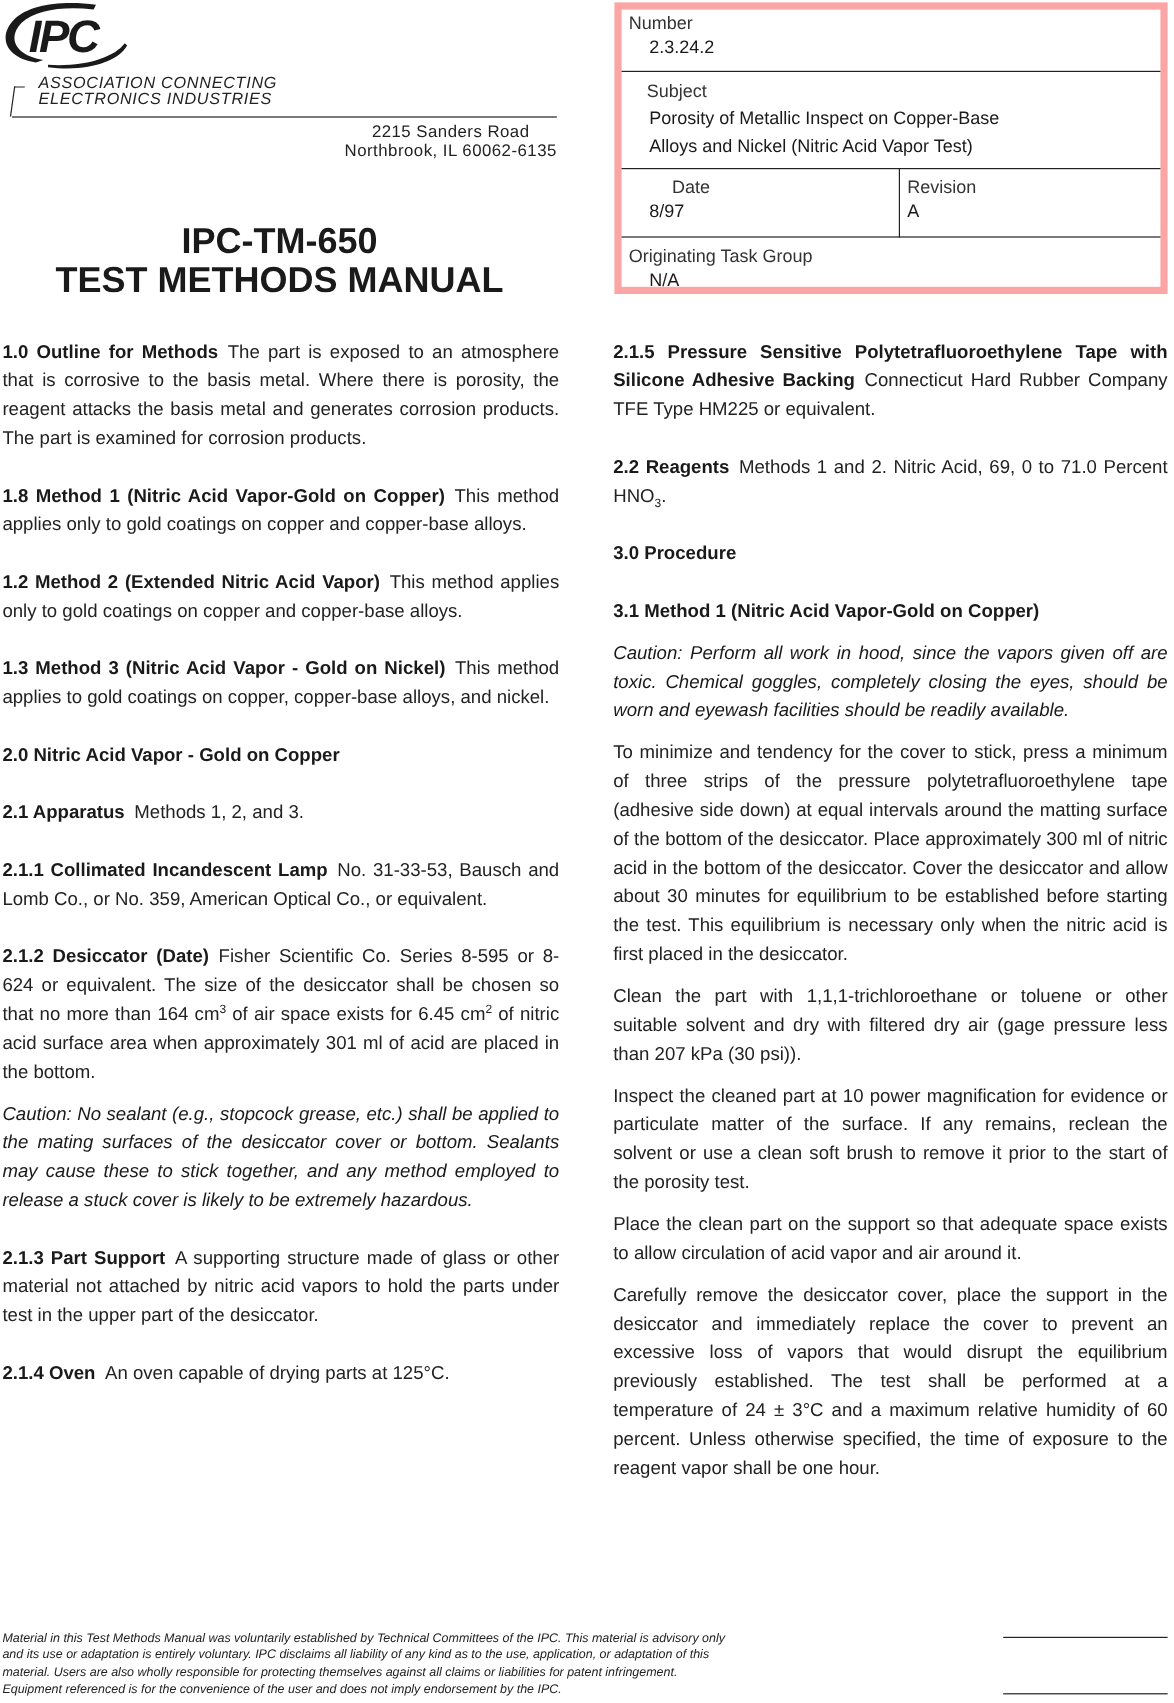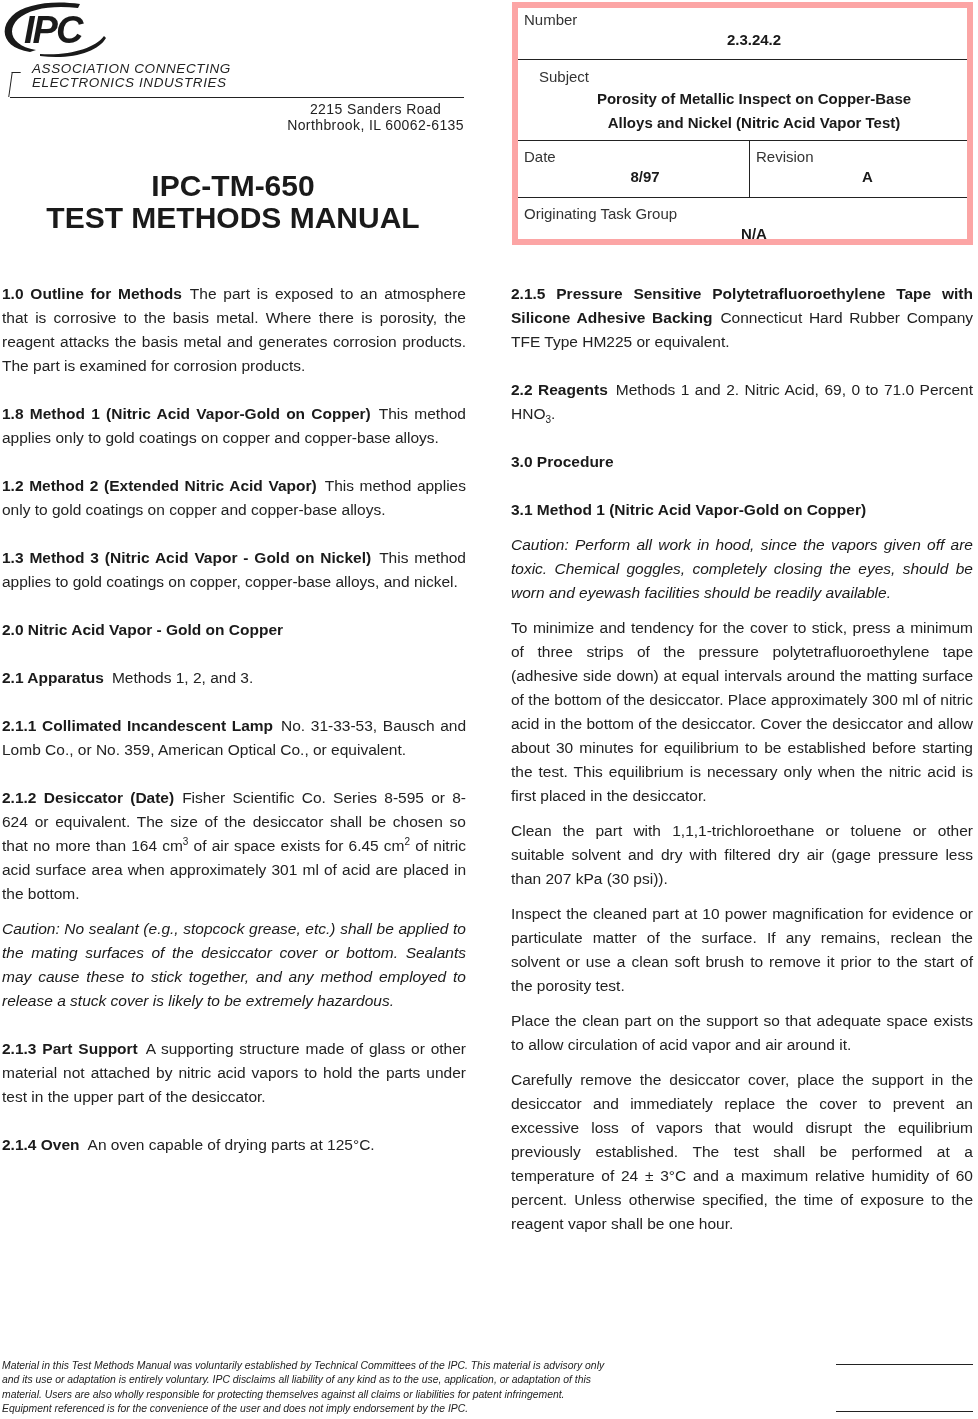--- a/index.html
+++ b/index.html
@@ -5,26 +5,26 @@
   html, body { margin:0; padding:0; background:#fff; }
   body { width:978px; height:1419px; position:relative; overflow:hidden; color:#1a1a1a;
          font-family:"Liberation Sans", sans-serif; }
   .abs { position:absolute; }
   
   .logo { left:0; top:0; width:110px; height:58px; }
   .assoc { left:32px; top:62px; font-style:italic; font-size:13.5px; letter-spacing:0.6px; line-height:14px; color:#222; }
   .assoc-bracket { left:10px; top:72px; width:8px; height:24px; border-left:1.2px solid #222; border-top:1.2px solid #222; transform:skewX(-8deg); }
   .header-rule { left:10px; top:97px; width:454px; height:1px; background:#222; }
   .address { right:514px; top:101px; text-align:center; font-size:14px; line-height:16px; letter-spacing:0.4px; color:#222; }
-  .title { left:0; top:170px; width:466px; text-align:center; font-weight:bold; font-size:30px; line-height:32px; color:#1a1a1a; }
+  .title { left:0; top:186px; width:466px; text-align:center; font-weight:bold; font-size:30px; line-height:32px; color:#1a1a1a; }
   
   .infobox { left:512px; top:2px; width:461px; height:243px; border:6px solid #fca5a5; box-sizing:border-box; }
   .cell { position:absolute; box-sizing:border-box; padding-left:6px; }
   .cell .lbl { font-size:15px; color:#333; margin-top:3px; line-height:18px; }
-  .cell .val { font-size:15px; font-weight:bold; padding-left:17px; line-height:22px; color:#1a1a1a;text-align:center; }
+  .cell .val { font-size:15px; font-weight:normal; padding-left:17px; line-height:22px; color:#1a1a1a; }
   .hline { position:absolute; left:0; right:0; height:1px; background:#222; }
   .vline { position:absolute; width:1px; background:#222; }
   
   .col { position:absolute; width:464px; font-size:15.5px; line-height:24px; text-align:justify; color:#222; }
   .col p { margin:0 0 24px 0; }
   .col p.tight { margin-bottom:11px; }
   .col b { color:#1a1a1a; }
   .col i { color:#1a1a1a; }
   .gap { display:inline-block; width:8px; }
   sup, sub { font-size:10px; line-height:0; }
@@ -64,21 +64,21 @@
     <div class="val">2.3.24.2</div>
   </div>
   <div class="hline" style="top:51px;"></div>
   <div class="cell" style="left:0;top:52px;width:100%;height:81px;">
     <div class="lbl" style="margin-top:8px;margin-left:15px;">Subject</div>
     <div class="val" style="margin-top:2px;">Porosity of Metallic Inspect on Copper-Base</div>
     <div class="val" style="margin-top:2px;">Alloys and Nickel (Nitric Acid Vapor Test)</div>
   </div>
   <div class="hline" style="top:132px;"></div>
   <div class="cell" style="left:0;top:133px;width:231px;height:57px;">
-    <div class="lbl" style="margin-top:7px;">Date</div>
+    <div class="lbl" style="margin-top:7px;margin-left:36px;">Date</div>
     <div class="val">8/97</div>
   </div>
   <div class="vline" style="left:231px;top:132px;height:58px;"></div>
   <div class="cell" style="left:232px;top:133px;width:229px;height:57px;">
     <div class="lbl" style="margin-top:7px;">Revision</div>
     <div class="val" style="padding-left:0;">A</div>
   </div>
   <div class="hline" style="top:189px;"></div>
   <div class="cell" style="left:0;top:190px;width:100%;height:52px;">
     <div class="lbl" style="margin-top:7px;">Originating Task Group</div>

